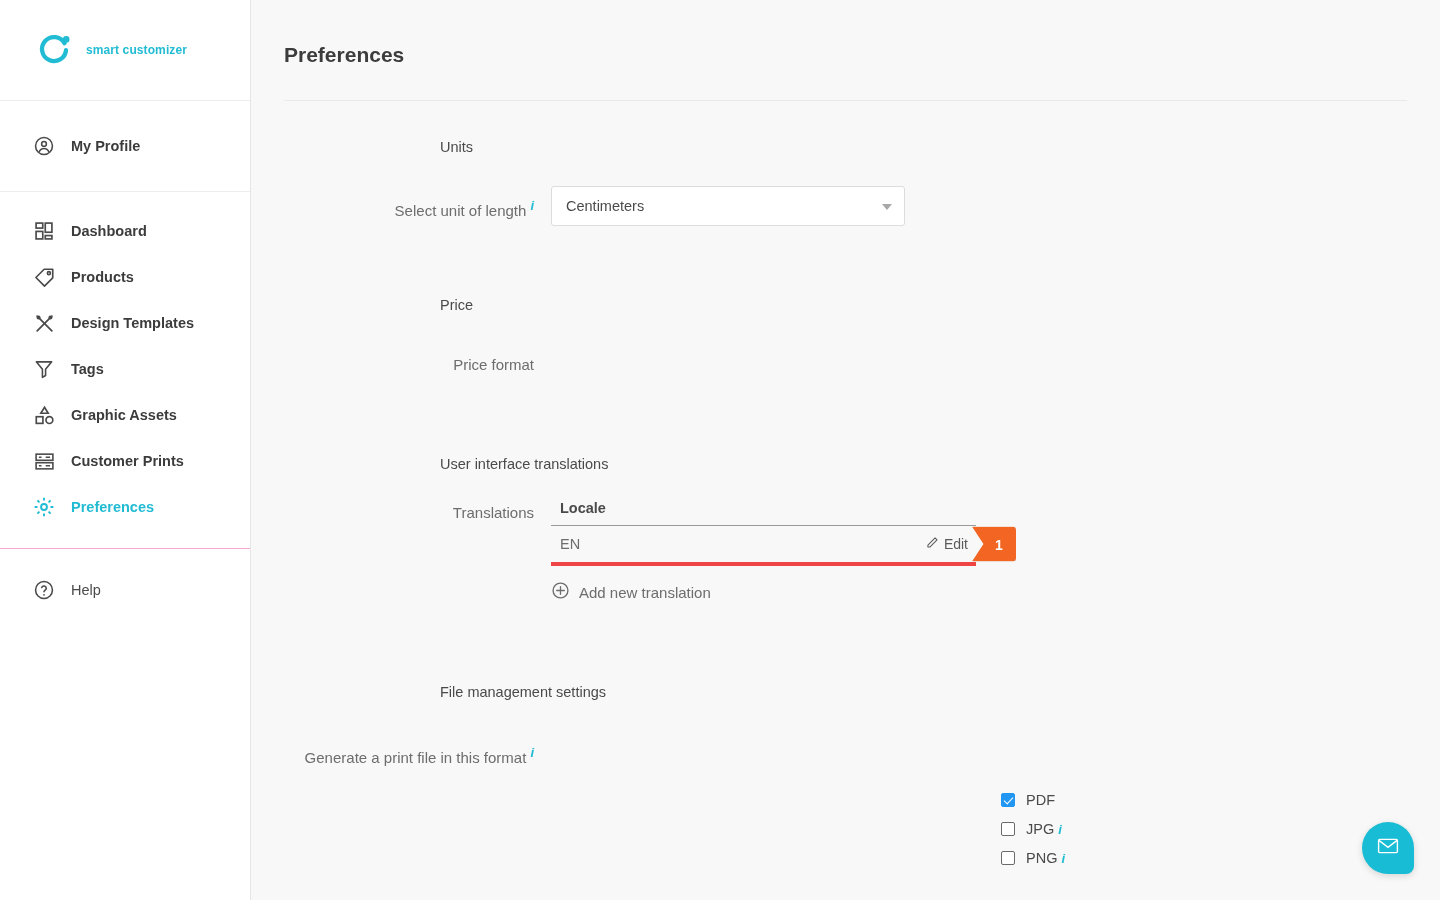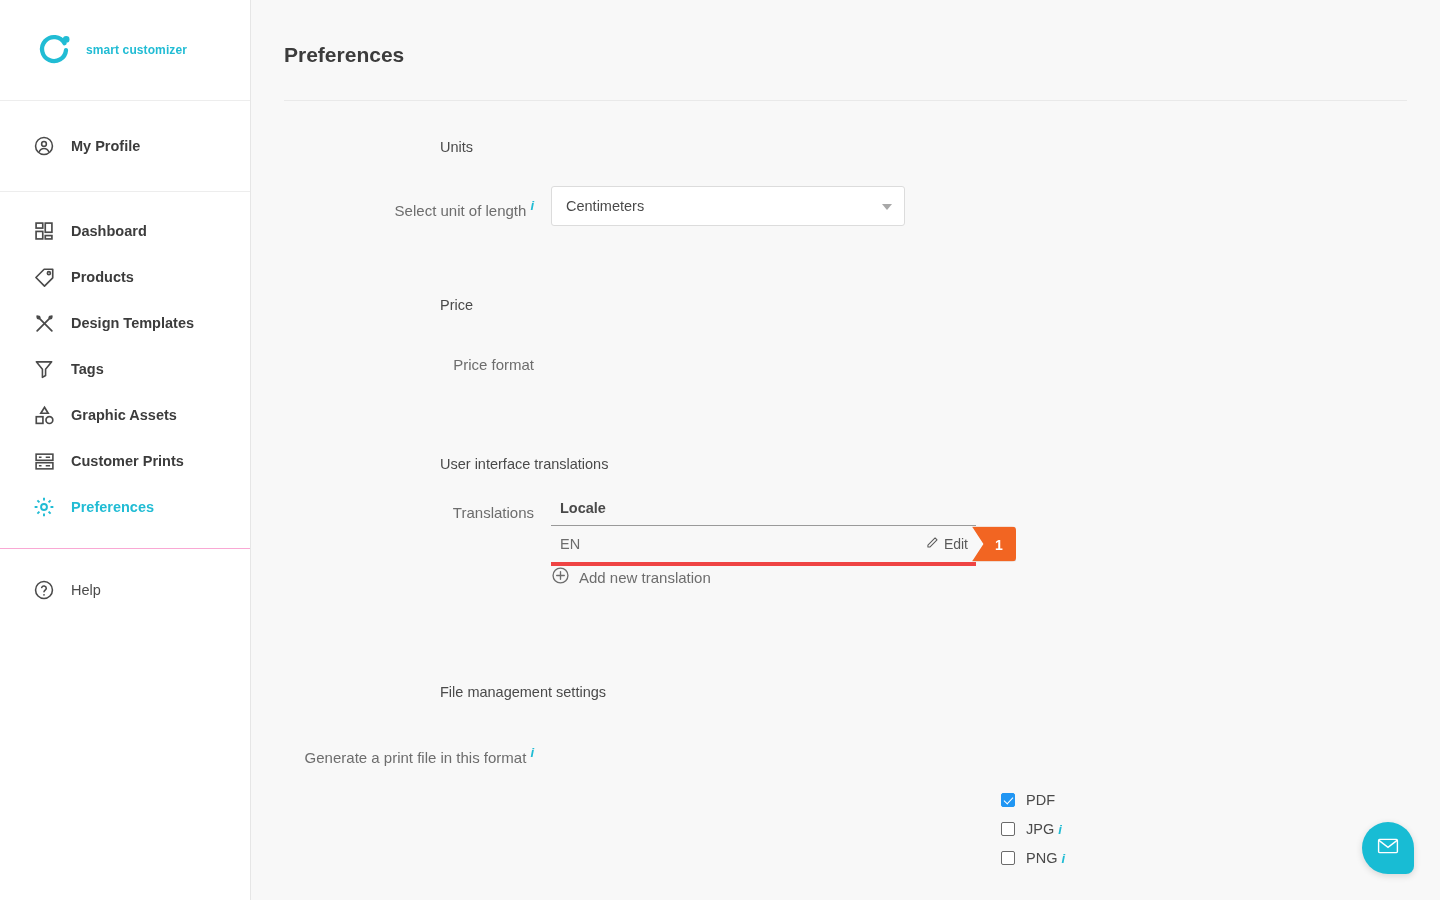--- a/index.html
+++ b/index.html
@@ -173,21 +173,21 @@
     font-size: 14px; font-weight: bold;
     display: flex; align-items: center; justify-content: center;
     padding-left: 10px;
     border-radius: 0 4px 4px 0;
     clip-path: polygon(0% 0%, 100% 0%, 100% 100%, 0% 100%, 26% 50%);
     box-shadow: 0 1px 3px rgba(0,0,0,.22);
   }
   .add-link {
     display: flex; align-items: center; gap: 9px;
     font-size: 15px; color: #6d6d6d;
-    cursor: pointer;
+    margin-top: 15px; cursor: pointer;
     width: max-content;
     justify-content: center;
   }
 
   
   .cb-list { display: flex; flex-direction: column; gap: 13px; }
   .cb-row { display: flex; align-items: center; cursor: pointer; }
   .cb-box {
     width: 14px; height: 14px; flex: 0 0 14px;
     border: 1.6px solid #6b6b6b;

